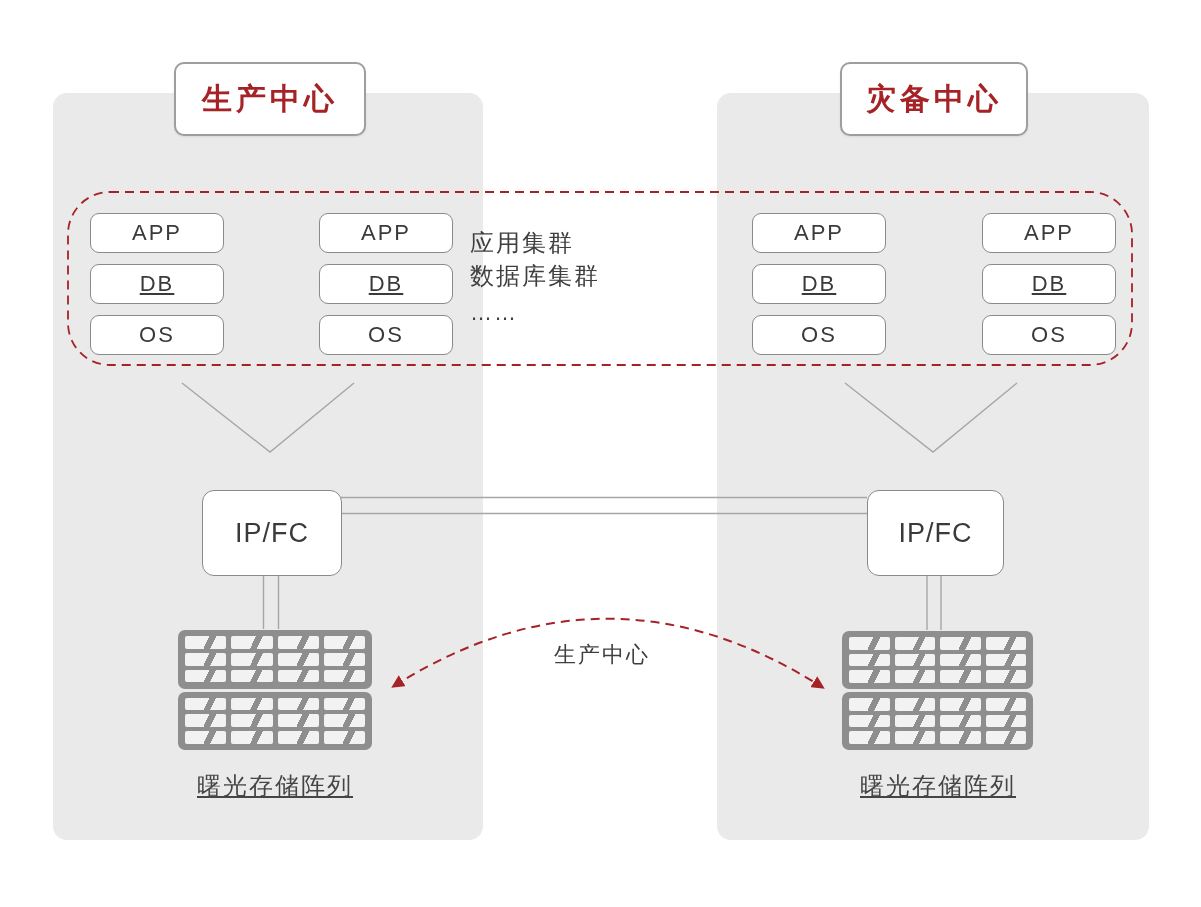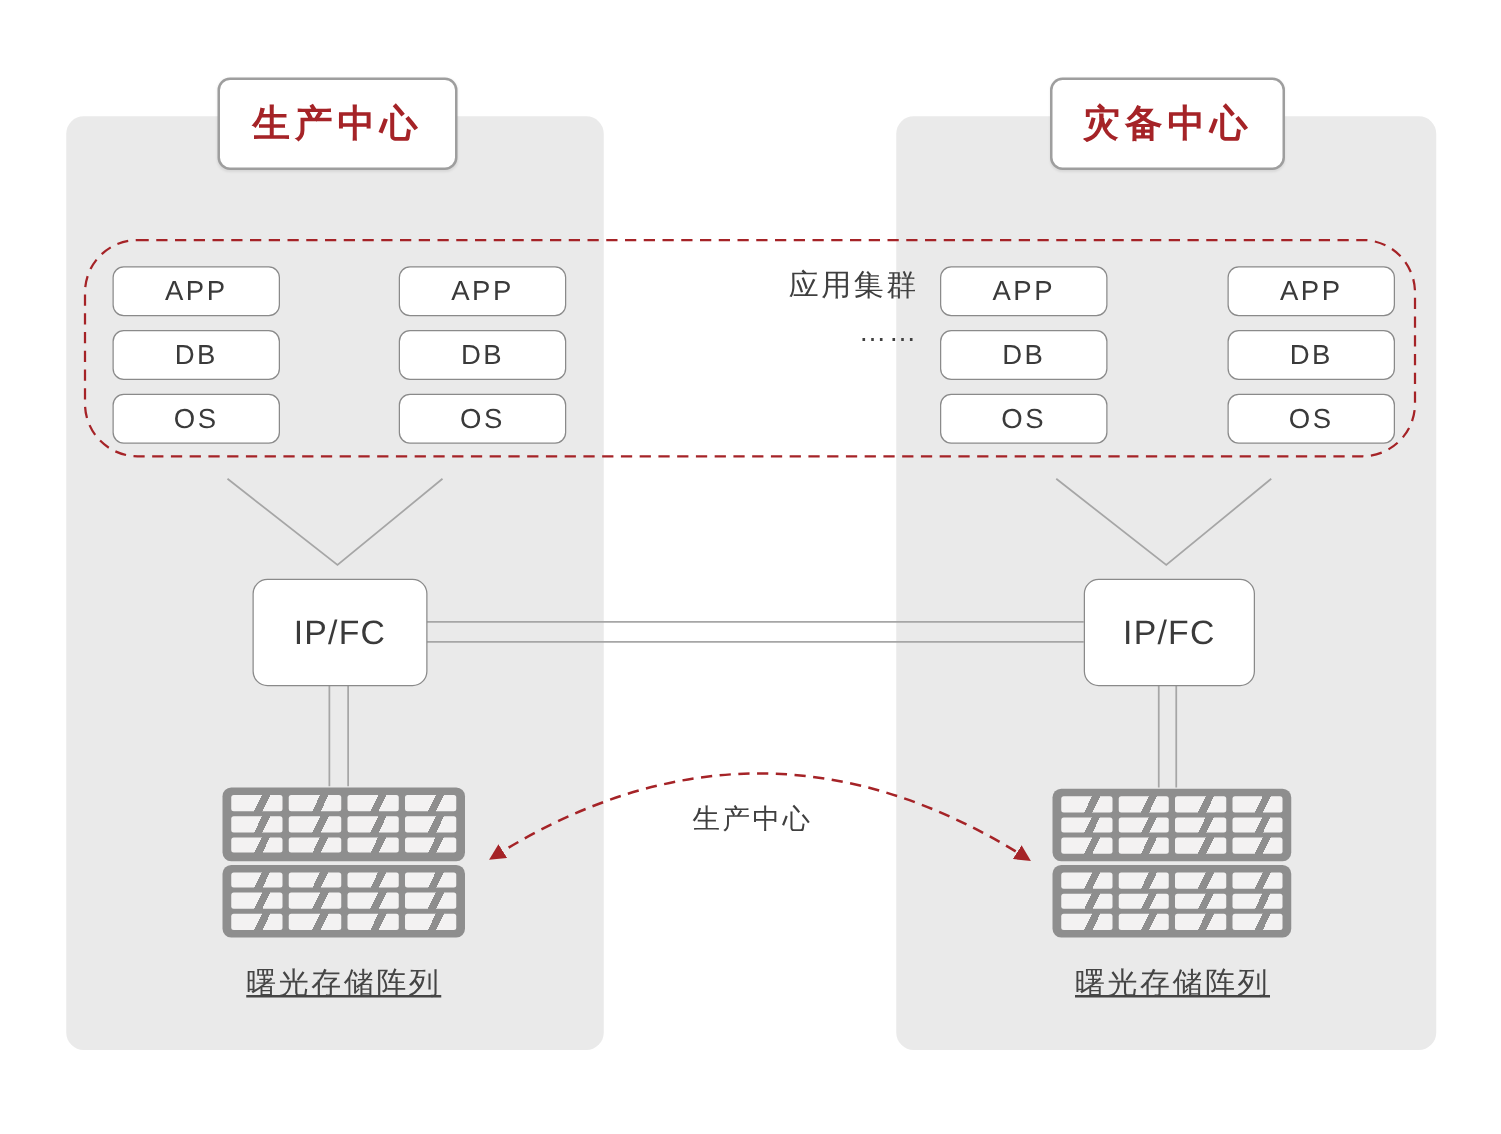--- a/index.html
+++ b/index.html
@@ -23,32 +23,32 @@
   #title-left{left:174px;top:62px;width:188px;height:70px;}
   #title-right{left:840px;top:62px;width:184px;height:70px;}
 
   .layerbox{
     position:absolute;z-index:3;width:132px;height:38px;background:#ffffff;
     border:1.5px solid #8a8a8a;border-radius:9px;
     display:flex;align-items:center;justify-content:center;
     font-size:22px;color:#3a3a3a;letter-spacing:2px;text-align:center;
   }
   .col1{left:90px;}  .col2{left:319px;}  .col3{left:752px;}  .col4{left:982px;}
-  .row1{top:213px;}  .row2{top:264px;}   .row3{top:315px;}
+  .row1{top:213px;}  .row2{top:264px;text-decoration:underline;}   .row3{top:315px;}
 
   #cluster-note{
-    position:absolute;z-index:3;left:470px;top:212px;width:265px;text-align:right;
+    position:absolute;z-index:3;left:470px;top:226px;width:265px;text-align:left;
     font-size:24px;line-height:33px;color:#3f3f3f;letter-spacing:2px;
   }
   #cluster-note .dots{font-size:22px;letter-spacing:2px;margin-top:4px;color:#3f3f3f;}
 
   .ipfc{
     position:absolute;z-index:3;background:#ffffff;border:1.5px solid #8a8a8a;border-radius:12px;
     display:flex;align-items:center;justify-content:center;
-    font-size:27px;color:#3a3a3a;letter-spacing:1px;
+    font-size:27px;color:#3a3a3a;letter-spacing:1px;margin-top:27px;
   }
   #ipfc-left{left:202px;top:463px;width:138px;height:84px;}
   #ipfc-right{left:867px;top:463px;width:135px;height:84px;}
 
   .storage{position:absolute;z-index:3;display:flex;flex-direction:column;gap:3px;}
   #storage-left{left:178px;top:630px;width:194px;height:120px;}
   #storage-right{left:842px;top:631px;width:191px;height:119px;}
   .unit{
     flex:1;background:#8e8e8e;border-radius:7px;
     display:grid;grid-template-columns:repeat(4,1fr);grid-template-rows:repeat(3,1fr);
@@ -122,20 +122,21 @@
   </div>
 <div class="layerbox col2 row2">
     <span>DB</span>
   </div>
 <div class="layerbox col2 row3">
     <span>OS</span>
   </div>
 
 <div id="cluster-note">
   <div>应用集群</div>
+  <div>数据库集群</div>
   <div class="dots">……</div>
 </div>
 
 <div class="layerbox col3 row1">
     <span>APP</span>
   </div>
 <div class="layerbox col3 row2">
     <span>DB</span>
   </div>
 <div class="layerbox col3 row3">

